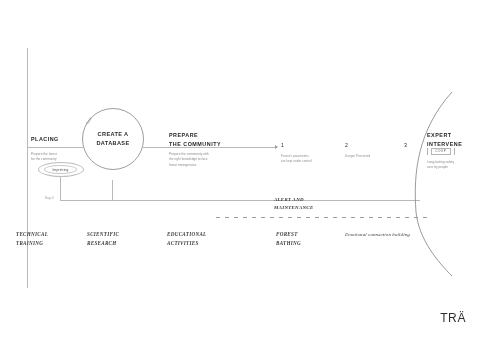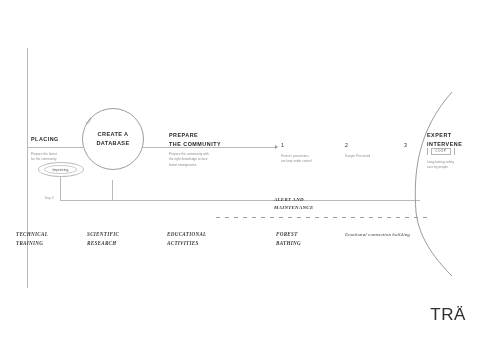--- a/index.html
+++ b/index.html
@@ -98,21 +98,21 @@
     font-weight:700;font-size:4.9px;letter-spacing:.3px;line-height:1.7;
     color:#3a3a3a;white-space:pre-line;
   }
 
   
   .day-tag{position:absolute;font-size:3.1px;color:#8d8d8d;letter-spacing:.1px;}
 
   
   .brand{
     position:absolute;right:14px;bottom:13px;
-    font-size:17px;letter-spacing:.6px;color:#2f2f2f;
+    font-size:12px;letter-spacing:.6px;color:#2f2f2f;
     font-family:"Liberation Sans",sans-serif;
   }
 </style>
 </head>
 <body>
 
 <div class="canvas">
 
   <div class="vline" style="left:27px;top:48px;height:240px;"></div>
 

